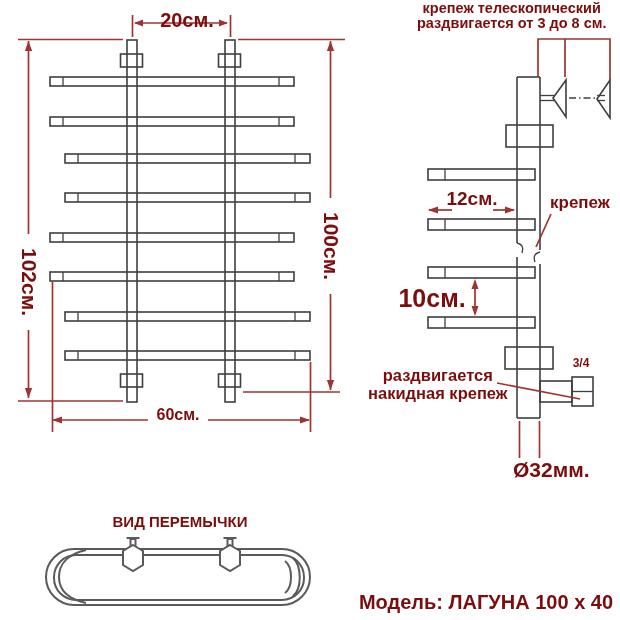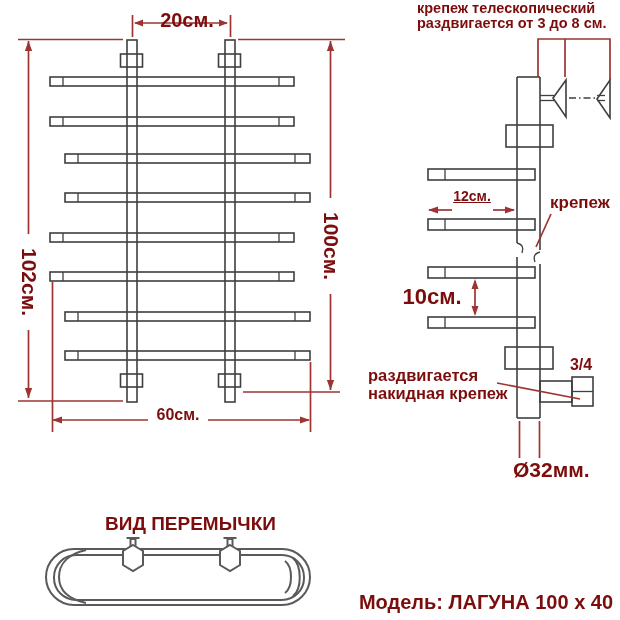--- a/index.html
+++ b/index.html
@@ -16,21 +16,21 @@
   }
   .stage svg{position:absolute;left:0;top:0;}
   .ink{stroke:var(--ink);stroke-width:1.6;fill:none;}
   .ink-thin{stroke:var(--ink);stroke-width:1.3;fill:none;}
   .ink2{stroke:var(--ink-soft);stroke-width:2;fill:none;}
   .red{stroke:var(--dim);stroke-width:1.7;fill:none;}
   .redhead{fill:var(--dim);stroke:none;}
   .whitefill{fill:#fff;}
   .label{
     position:absolute;color:var(--accent);font-weight:bold;
-    white-space:nowrap;line-height:1.05;
+    white-space:nowrap;line-height:1.05;text-align:center;
   }
   .center{text-align:center;}
   .bgwhite{background:var(--bg);}
   .rot90{transform:rotate(90deg);}
 </style>
 </head>
 <body>
 
 <div class="stage">
 
@@ -207,32 +207,32 @@
 
   <div class="label center bgwhite rot90" style="left:282px;top:234px;width:96px;height:24px;font-size:21px;">100см.</div>
 
   <div class="label center bgwhite" style="left:148px;top:407px;width:60px;font-size:16px;">60см.</div>
 
   <div class="label" style="left:417px;top:1px;font-size:14.5px;">
     <div>крепеж телескопический</div>
     <div>раздвигается от 3 до 8 см.</div>
   </div>
 
-  <div class="label center" style="left:442px;top:189px;width:60px;font-size:14px;text-decoration:underline;">12см.</div>
+  <div class="label center" style="left:442px;top:189px;width:60px;font-size:19px;">12см.</div>
 
   <div class="label" style="left:550px;top:194px;font-size:17px;">крепеж</div>
 
-  <div class="label center" style="left:397px;top:285px;width:70px;font-size:22px;">10см.</div>
+  <div class="label center" style="left:397px;top:285px;width:70px;font-size:25px;">10см.</div>
 
   <div class="label" style="left:368px;top:366px;font-size:16.5px;line-height:18px;">
     <div>раздвигается</div>
     <div>накидная крепеж</div>
   </div>
 
-  <div class="label center" style="left:562px;top:357px;width:38px;font-size:16px;">3/4</div>
+  <div class="label center" style="left:562px;top:357px;width:38px;font-size:12px;">3/4</div>
 
   <div class="label" style="left:505px;top:459px;font-size:21px;margin-left:8px;">Ø32мм.</div>
 
-  <div class="label center" style="left:105px;top:514px;width:150px;font-size:19px;">ВИД ПЕРЕМЫЧКИ</div>
+  <div class="label center" style="left:105px;top:514px;width:150px;font-size:15px;">ВИД ПЕРЕМЫЧКИ</div>
 
   <div class="label center" style="left:352px;top:592px;width:268px;font-size:20px;">Модель: ЛАГУНА 100 x 40</div>
 
 </div>
 
 </body></html>

